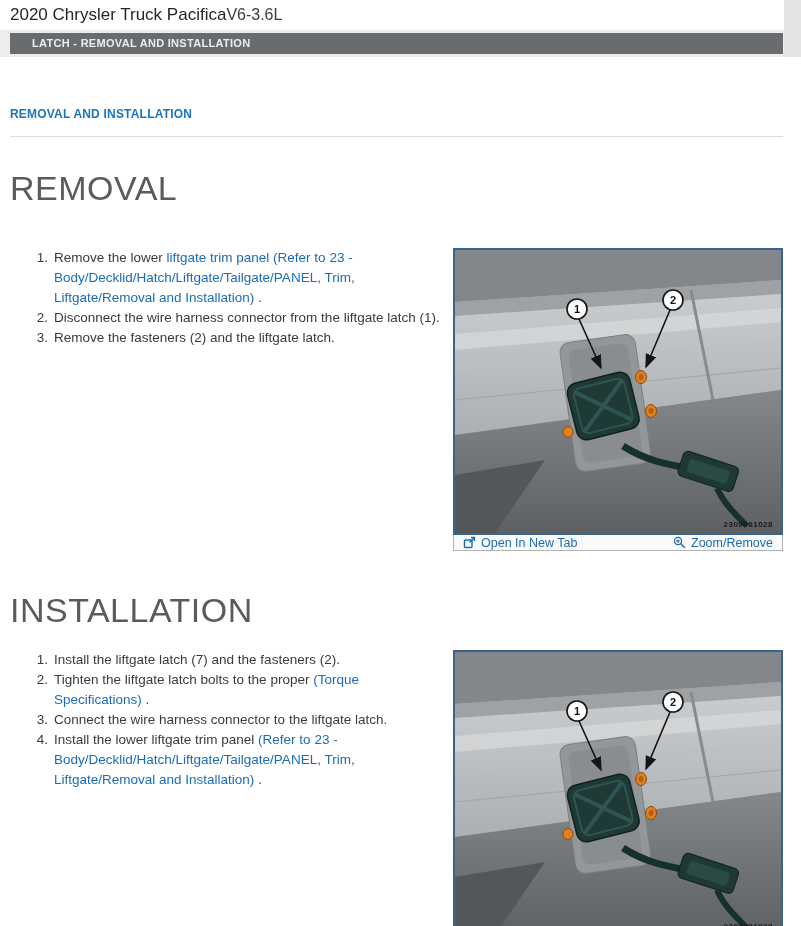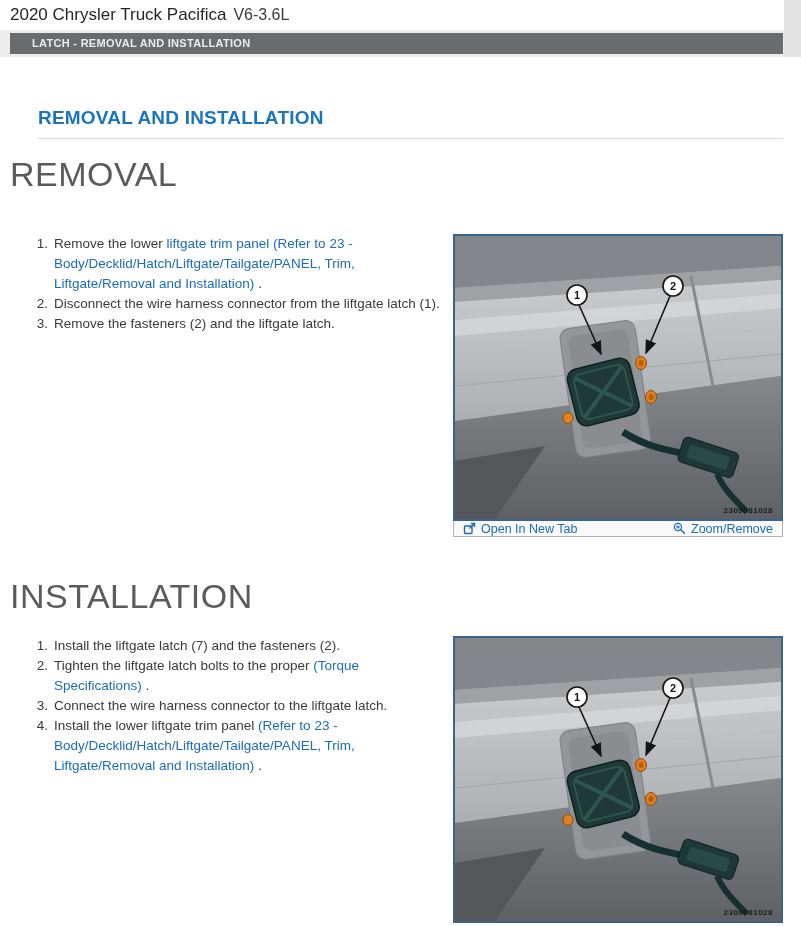--- a/index.html
+++ b/index.html
@@ -6,38 +6,38 @@
   html,body { background:#fff; }
   body {
     width:801px; height:926px; overflow:hidden; position:relative;
     font-family:"Liberation Sans","DejaVu Sans",sans-serif;
     color:#3a3a3a;
   }
   
   .app-header { position:relative; width:100%; }
   .title-row { height:30px; background:#fff; display:flex; align-items:center; padding-left:10px; }
   .veh-title { font-size:17px; font-weight:normal; color:#262626; }
-  .veh-engine { font-size:16px; font-weight:normal; color:#3c3c3c; margin-left:7px; }
+  .veh-engine { font-size:16px; font-weight:normal; color:#3c3c3c; }
   .breadcrumb-band { height:27px; background:#ededed; display:flex; align-items:center; }
   .breadcrumb-bar {
     background:#696c6e; color:#ececec; height:21px; line-height:21px;
     margin-left:10px; margin-right:18px; flex:1; padding-left:22px;
     font-size:11px; font-weight:bold; letter-spacing:.3px;
   }
   .scroll-track { position:absolute; top:0; right:0; width:17px; height:57px; background:#e4e4e4; }
   
   .content { padding:0 18px 0 10px; }
   .section-title {
-    margin-top:50px; font-size:19px; font-weight:bold; color:#1b75bc;
-    padding-bottom:9px; border-bottom:1px solid #dcdcdc; letter-spacing:.2px;margin-left:28px;
+    margin-top:50px; font-size:12px; font-weight:bold; color:#1b75bc;
+    padding-bottom:15px; border-bottom:1px solid #dcdcdc; letter-spacing:.2px;
   }
   .big-heading {
     font-size:34px; font-weight:400; color:#5a5b5d; letter-spacing:.5px;
   }
-  .heading-removal { margin-top:16px; }
+  .heading-removal { margin-top:32px; }
   .heading-installation { margin-top:40px; }
   .section-row { display:flex; align-items:flex-start; margin-top:40px; }
   .section-row.second { margin-top:20px; }
   .steps-col { flex:1 1 auto; max-width:440px; padding-left:26px; }
   .step { display:flex; font-size:13.5px; line-height:20px; color:#3a3a3a; }
   .step-num { min-width:18px; text-align:right; padding-right:6px; flex:none; }
   .step-text { max-width:392px; }
   a.doclink { color:#1b6cb5; text-decoration:none; cursor:pointer; }
   
   .figure { width:330px; flex:none; margin-left:auto; }

